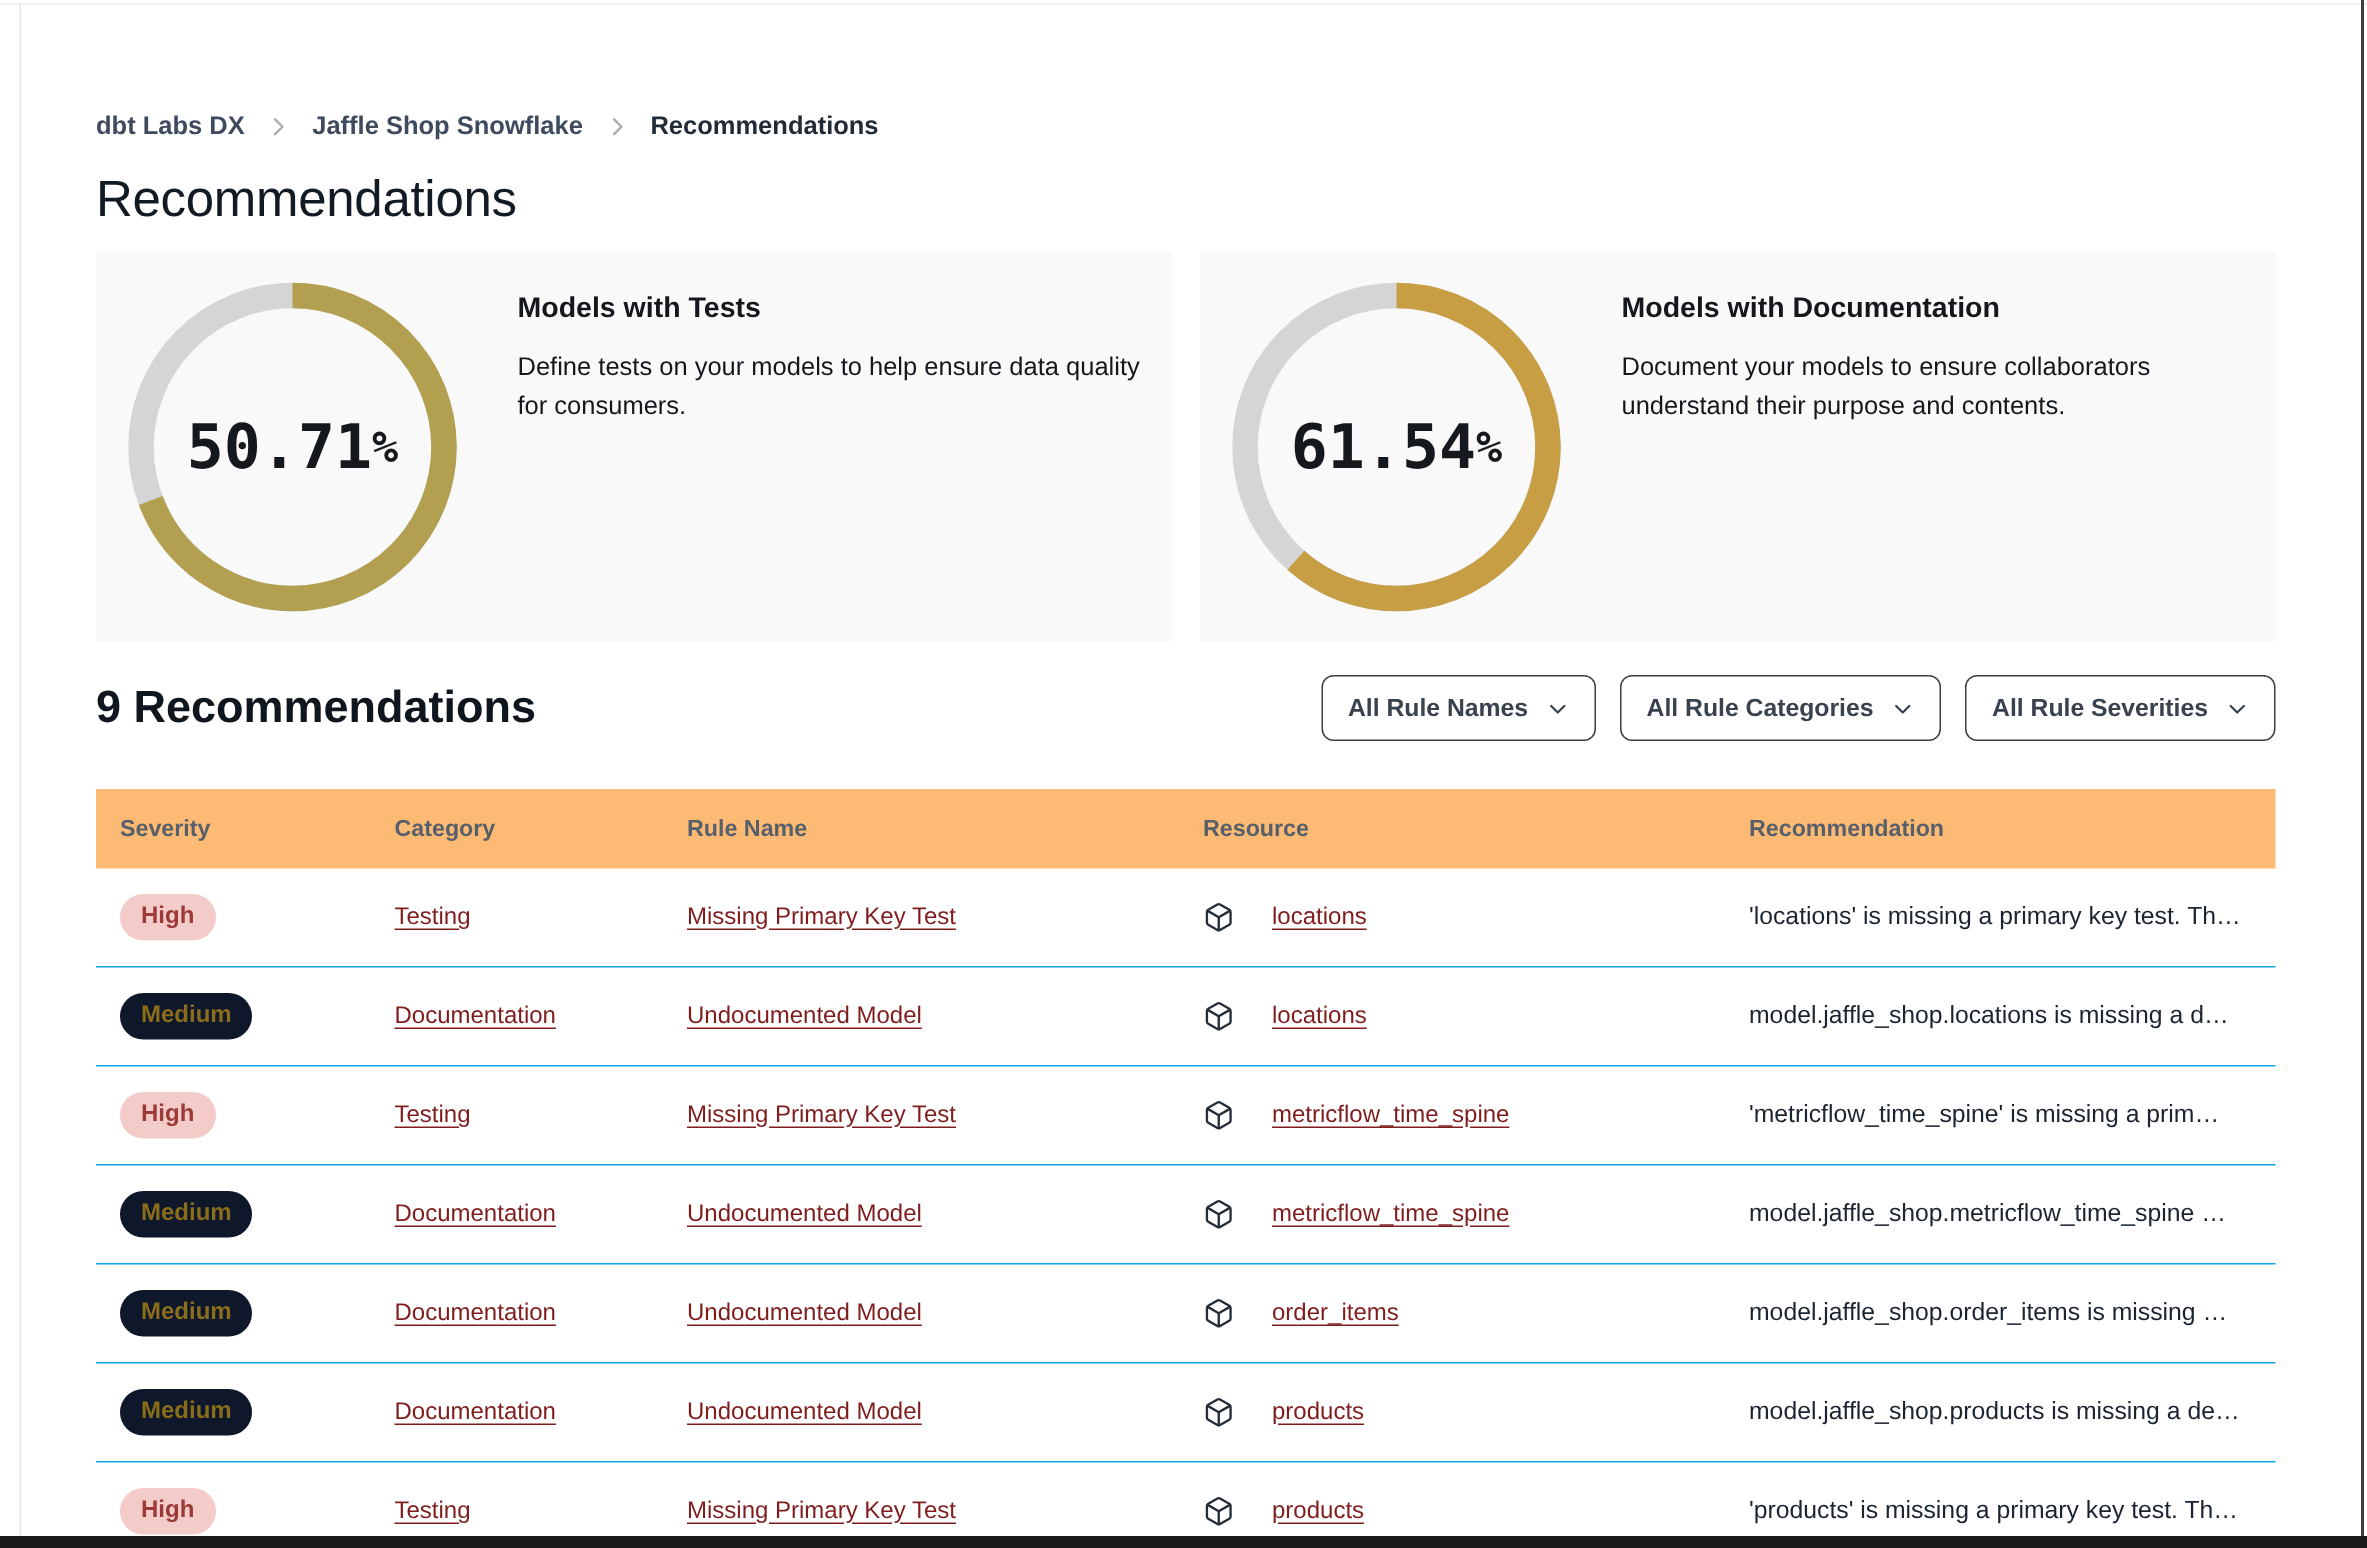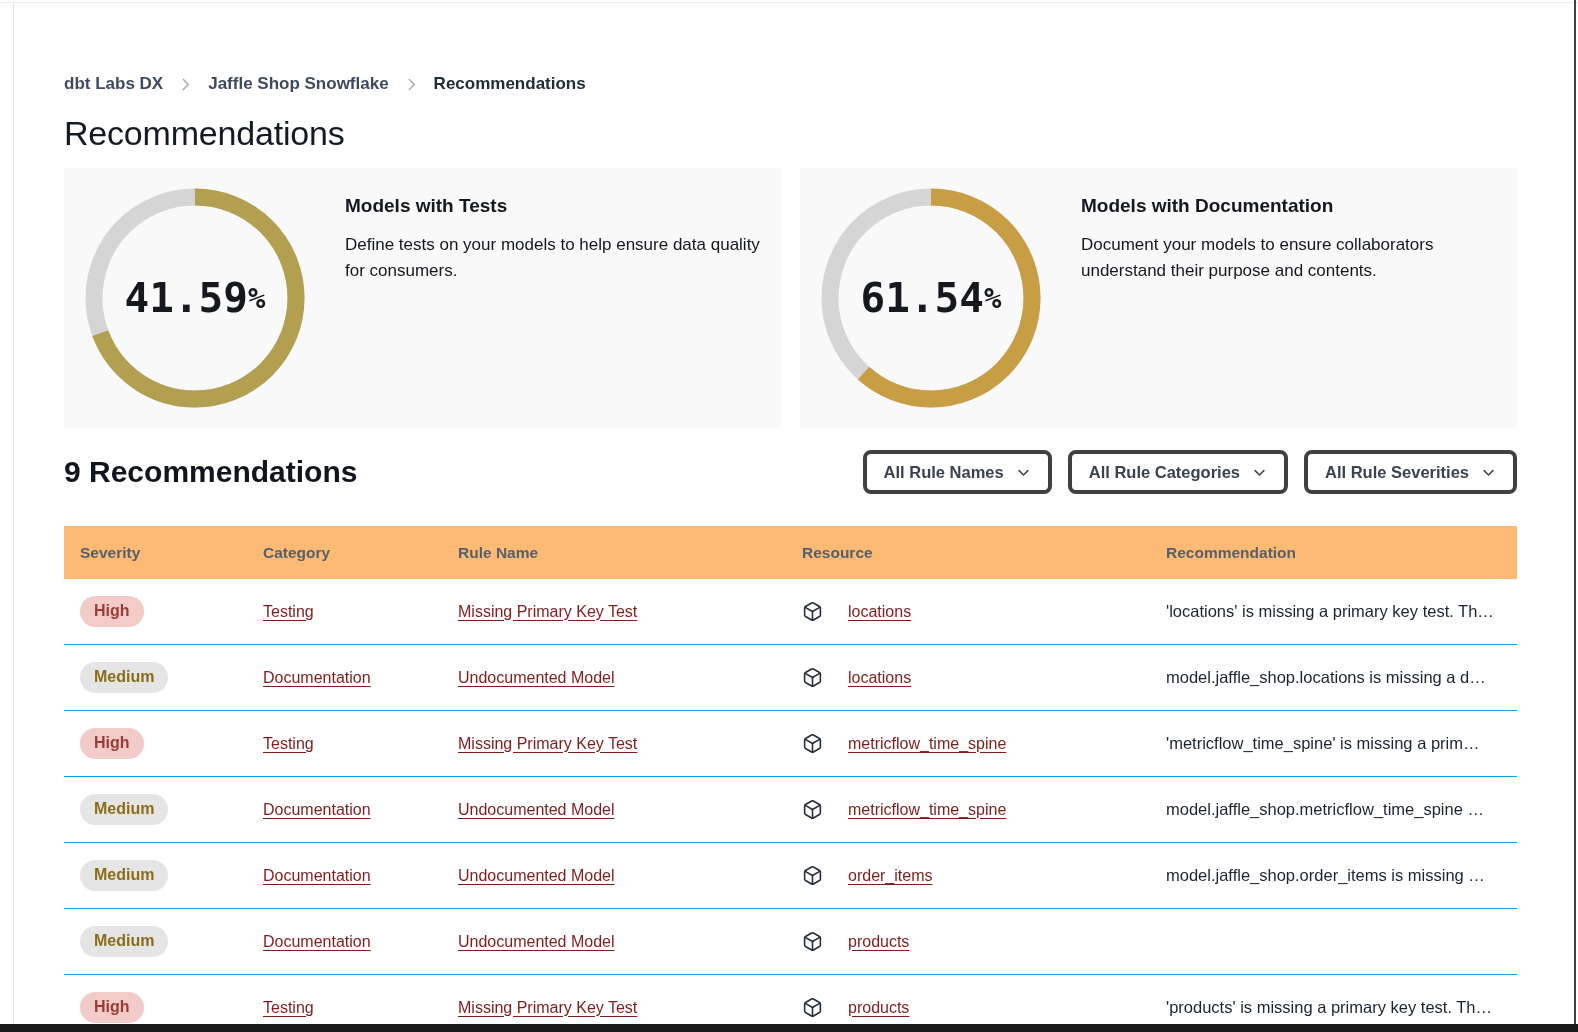--- a/index.html
+++ b/index.html
@@ -40,21 +40,21 @@
   .card-title { font-size: 19px; font-weight: 700; color: #14181d; }
   .card-desc { margin-top: 15px; font-size: 17px; line-height: 26px; color: #14181d; max-width: 465px; }
   .card:nth-child(2) .card-desc { max-width: 390px; }
 
   
   .toolbar { margin-top: 22px; display: flex; align-items: center; justify-content: space-between; }
   .count-heading { font-size: 30px; font-weight: 700; color: #10161d; }
   .filters { display: flex; gap: 16px; }
   .filter-btn {
     height: 44px; padding: 0 17px; background: #ffffff;
-    border: 4px solid #404040; border-radius: 8px;
+    border: 1px solid #404040; border-radius: 8px;
     display: flex; align-items: center; gap: 12px;
     font-family: "Liberation Sans", sans-serif;
     font-size: 16.5px; font-weight: 600; color: #39434f; cursor: pointer;
   }
   .filter-btn .chev { display: flex; align-items: center; color: #39434f; }
 
   
   .rec-table { margin-top: 32px; width: 100%; }
   .trow, .thead {
     display: grid;
@@ -63,21 +63,21 @@
   }
   .thead { height: 53px; background: #fdba74; }
   .thead .cell { font-size: 15.5px; font-weight: 600; color: #57606a; }
   .cell { padding-left: 16px; min-width: 0; }
   .trow { height: 66px; border-bottom: 1px solid #0ea5e9; }
   .badge {
     display: inline-block; padding: 5px 14px 6px; border-radius: 16px;
     font-size: 16px; font-weight: 700; line-height: 20px;
   }
   .badge-high   { background: #f3cbc8; color: #9c3a37; }
-  .badge-medium { background: #e5e5e5; color: #8a6d1a; }
+  .badge-medium { background: #0f172a; color: #8a6d1a; }
   .tlink { color: #7f1d1d; font-size: 16px; text-decoration: underline; text-underline-offset: 3px; cursor: pointer; }
   .res-cell { display: flex; align-items: center; gap: 25px; }
   .cube { display: flex; align-items: center; color: #252e38; flex: none; }
   .rec-text { font-size: 16.5px; color: #1b2430; white-space: nowrap; overflow: hidden; padding-right: 12px; }
   .hidden-defs { position: absolute; width: 0; height: 0; overflow: hidden; }
 </style>
 </head>
 <body>
 
 <svg class="hidden-defs" aria-hidden="true">
@@ -122,21 +122,21 @@
 
   <div class="cards">
 
     <section class="card">
       <div class="donut-wrap">
         <svg viewBox="0 0 220 220">
           <circle class="track" cx="110" cy="110" r="101" fill="none" stroke-width="17" stroke="#d5d5d6"></circle>
           <circle class="arc" cx="110" cy="110" r="101" fill="none" stroke-width="17" stroke="#b2a050" stroke-dasharray="439.3347680042032 634.6017160251382"></circle>
         </svg>
         <div class="donut-label">
-          <span class="donut-num">41.59</span>
+          <span class="donut-num">50.71</span>
             <span class="donut-pct">%</span>
         </div>
       </div>
       <div class="card-text">
         <h2 class="card-title">Models with Tests</h2>
         <p class="card-desc">Define tests on your models to help ensure data quality for consumers.</p>
       </div>
     </section>
 
     <section class="card">
@@ -277,20 +277,21 @@
       <div class="cell"><a class="tlink">Documentation</a></div>
       <div class="cell"><a class="tlink">Undocumented Model</a></div>
       <div class="cell res-cell">
           <span class="cube">
             <svg width="21" height="21">
               <use href="#icon-cube"></use>
             </svg>
           </span>
           <a class="tlink">products</a>
         </div>
+      <div class="cell rec-text">model.jaffle_shop.products is missing a de…</div>
     </div>
 
     <div class="trow">
       <div class="cell"><span class="badge badge-high">High</span></div>
       <div class="cell"><a class="tlink">Testing</a></div>
       <div class="cell"><a class="tlink">Missing Primary Key Test</a></div>
       <div class="cell res-cell">
           <span class="cube">
             <svg width="21" height="21">
               <use href="#icon-cube"></use>

